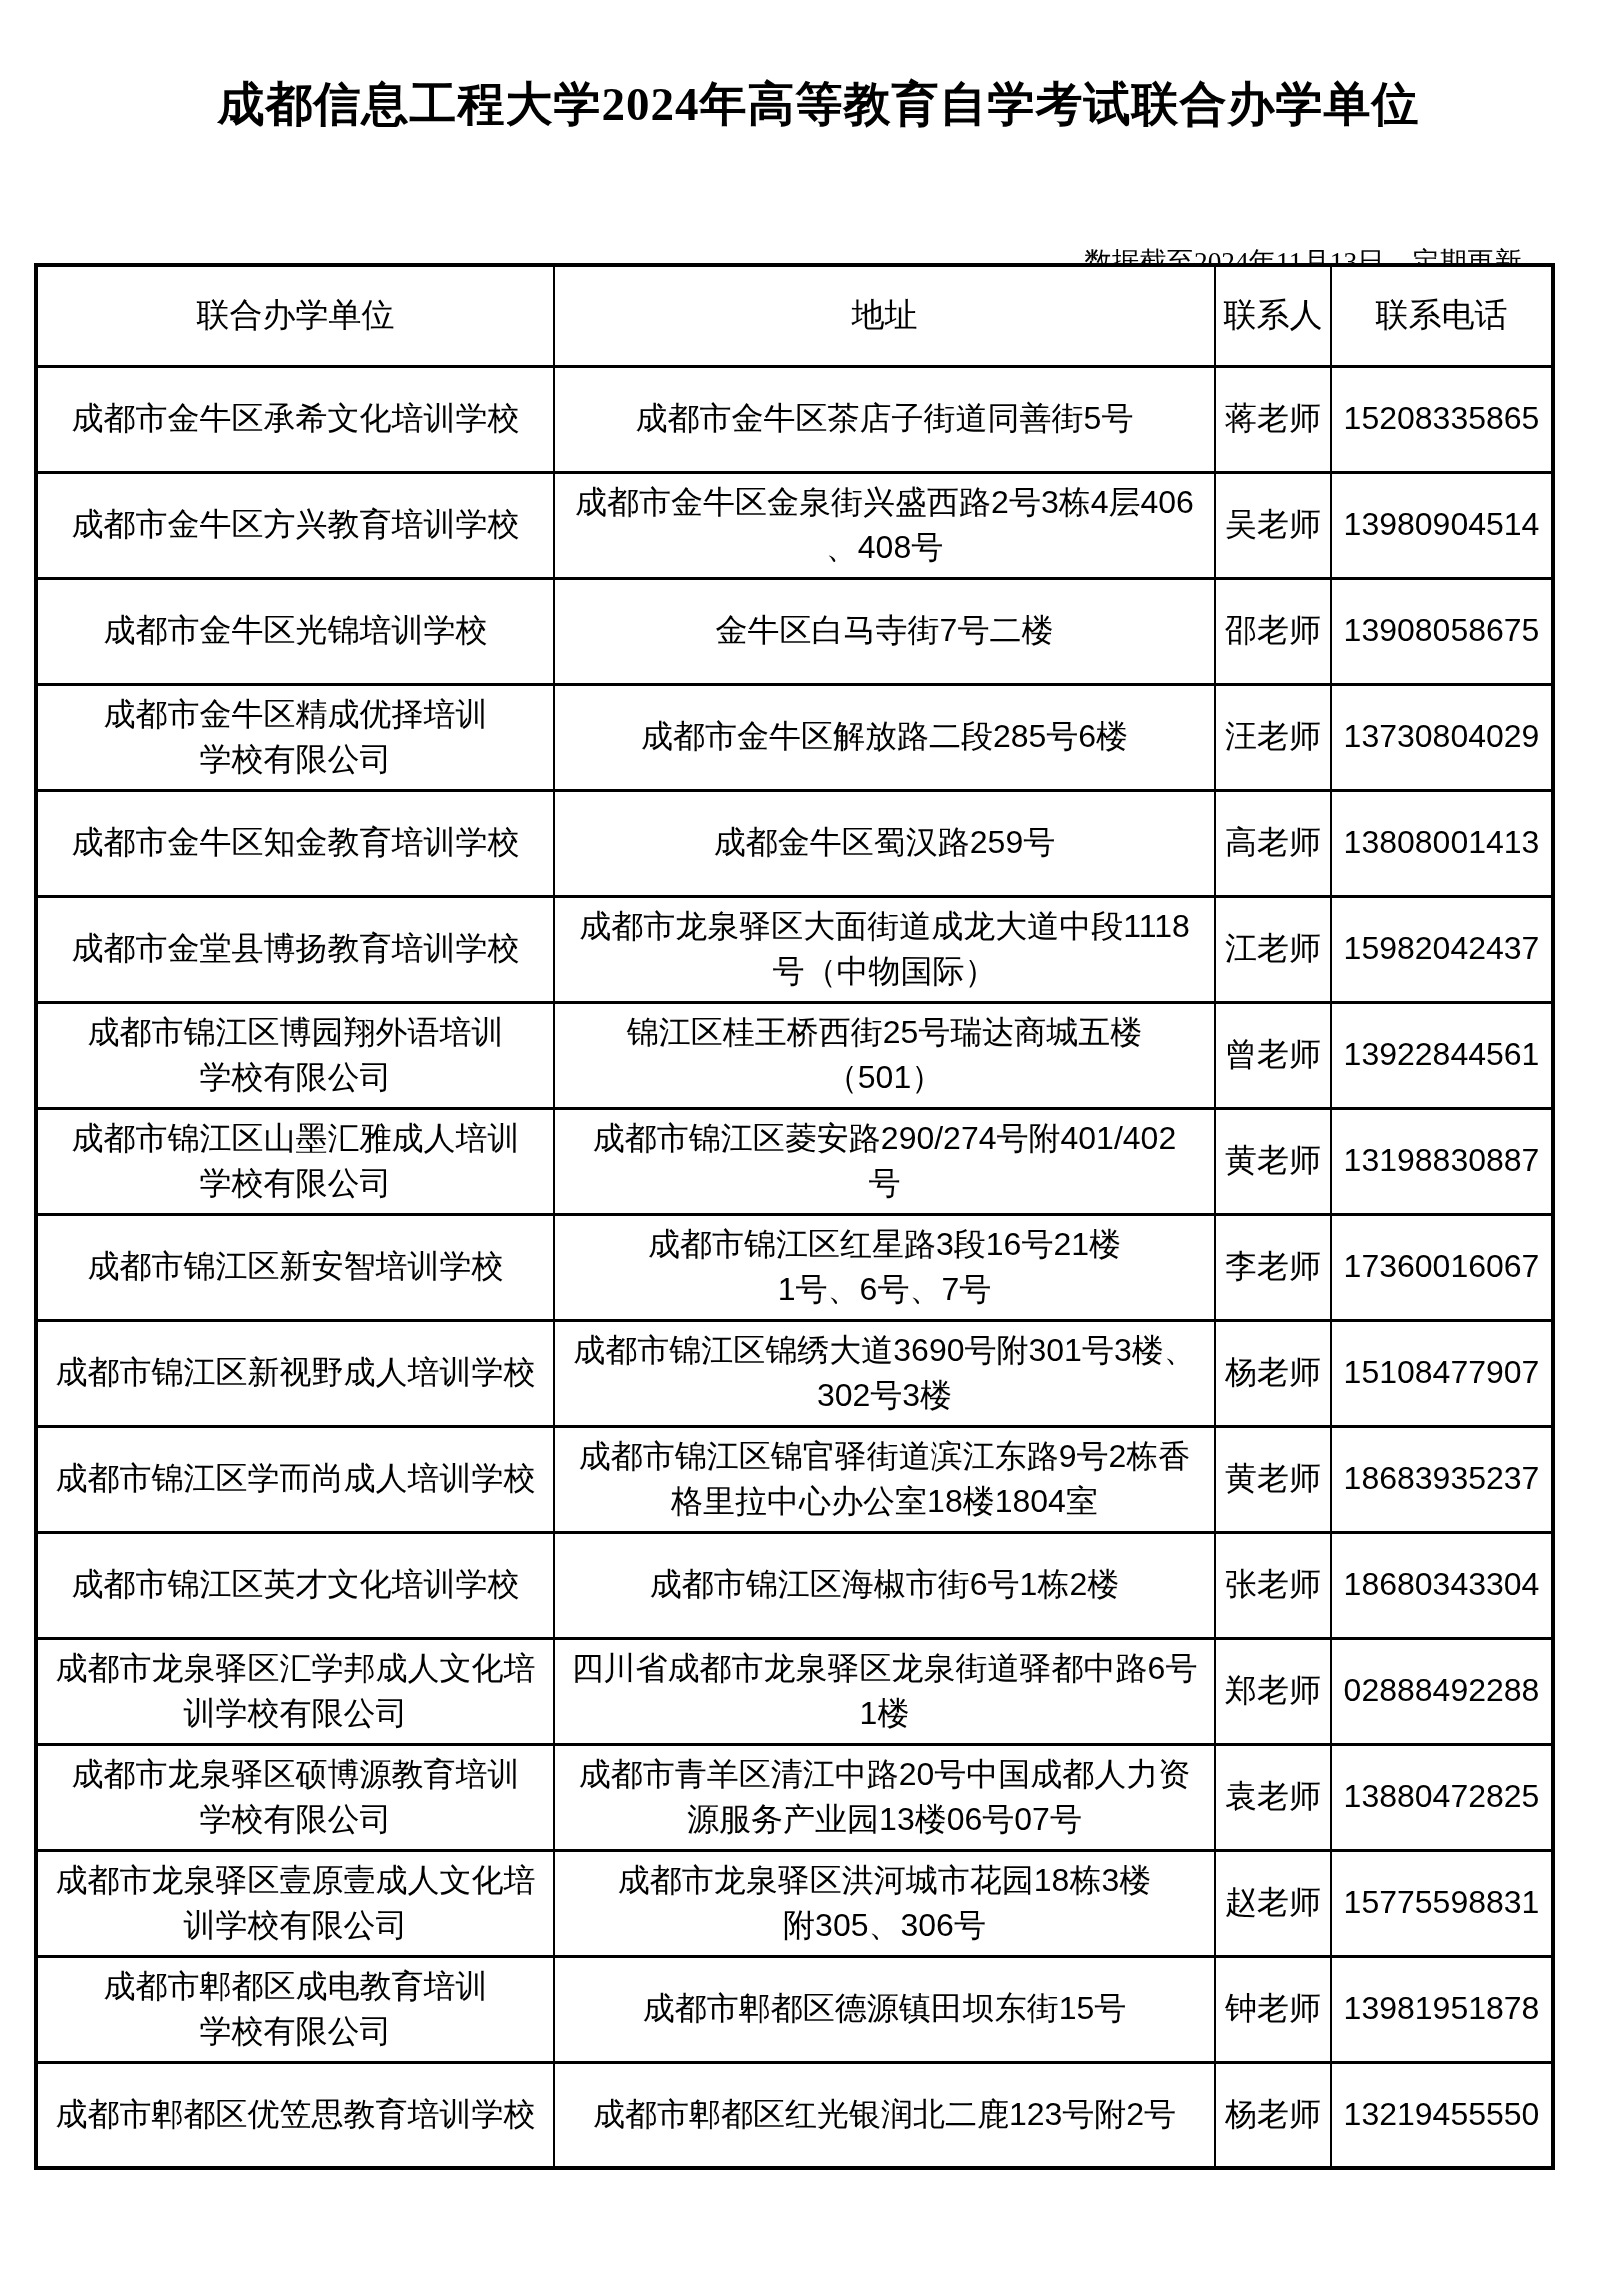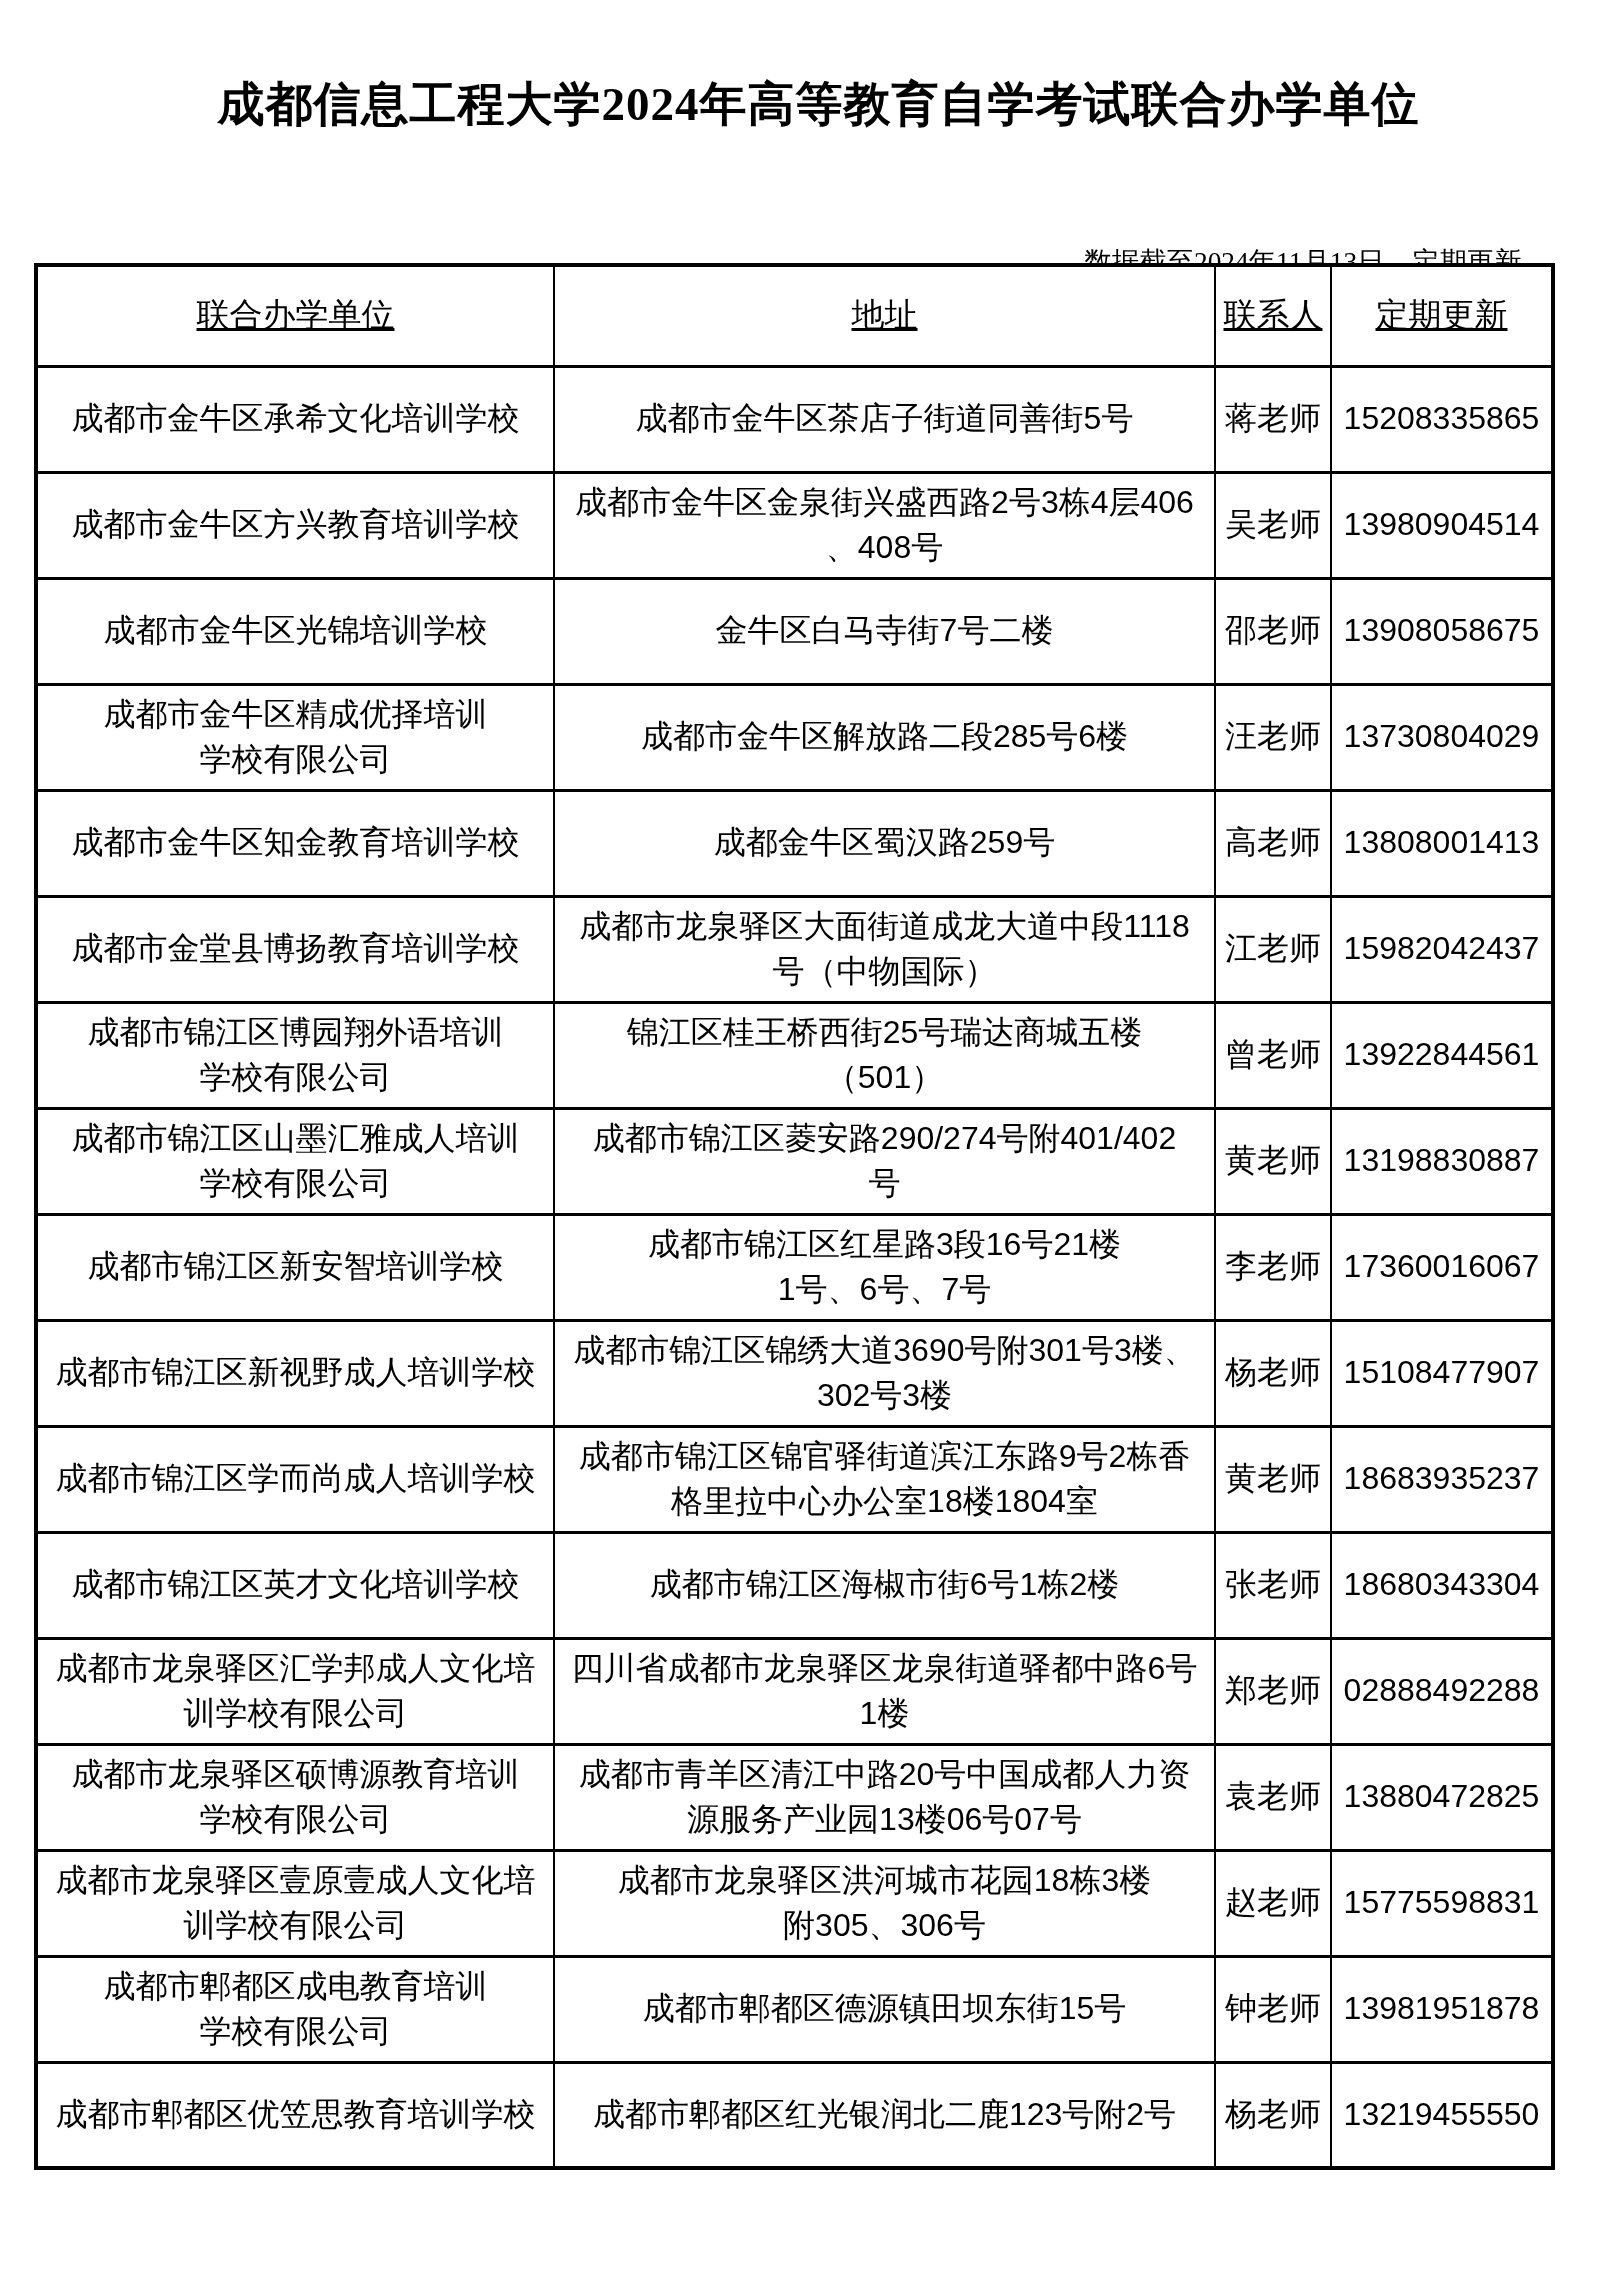--- a/index.html
+++ b/index.html
@@ -50,21 +50,21 @@
     border-top-width: 3.9px;
     border-bottom-width: 3.9px;
     text-align: center;
     vertical-align: middle;
     font-weight: normal;
     font-size: 32px;
     line-height: 1.42;
     padding: 2px 5.9px;
     overflow: hidden;
   }
-  table.units thead tr { height: 101px; text-decoration: underline; }
+  table.units thead tr { height: 101px; }
   table.units tbody tr { height: 106px; }
   table.units th { font-size: 33px; }
   td.unit, td.addr { white-space: pre-line; }
   td.contact { padding: 2px 2px; margin-top: 30px; }
   td.phone {
     font-size: 33px;
     padding: 2px 2px;
     white-space: nowrap;
     letter-spacing: 0px;
   }
@@ -83,21 +83,21 @@
       <col style="width:518px">
       <col style="width:661px">
       <col style="width:116px">
       <col style="width:222px">
     </colgroup>
     <thead>
       <tr>
         <th>联合办学单位</th>
         <th>地址</th>
         <th>联系人</th>
-        <th>定期更新</th>
+        <th>联系电话</th>
       </tr>
     </thead>
     <tbody>
       <tr>
         <td class="unit">成都市金牛区承希文化培训学校</td>
         <td class="addr">成都市金牛区茶店子街道同善街5号</td>
         <td class="contact">蒋老师</td>
         <td class="phone">15208335865</td>
       </tr>
       <tr>

